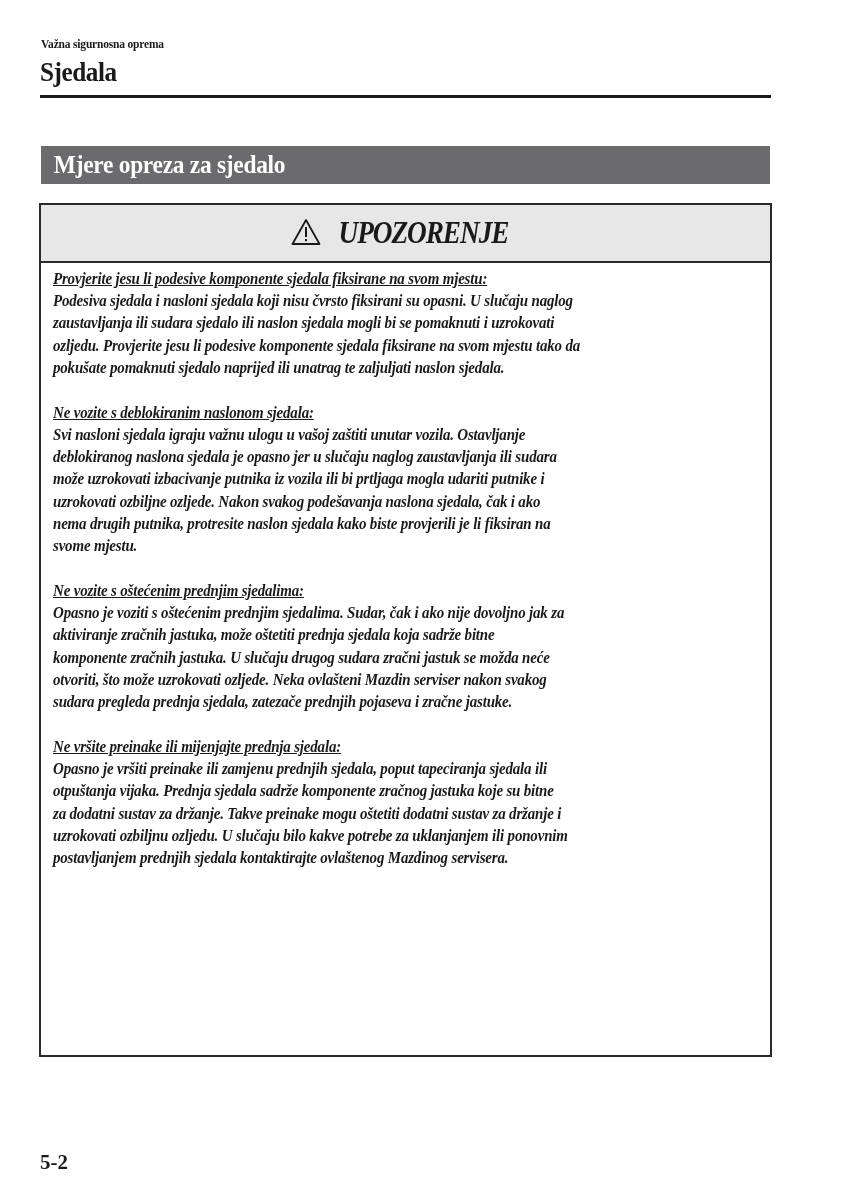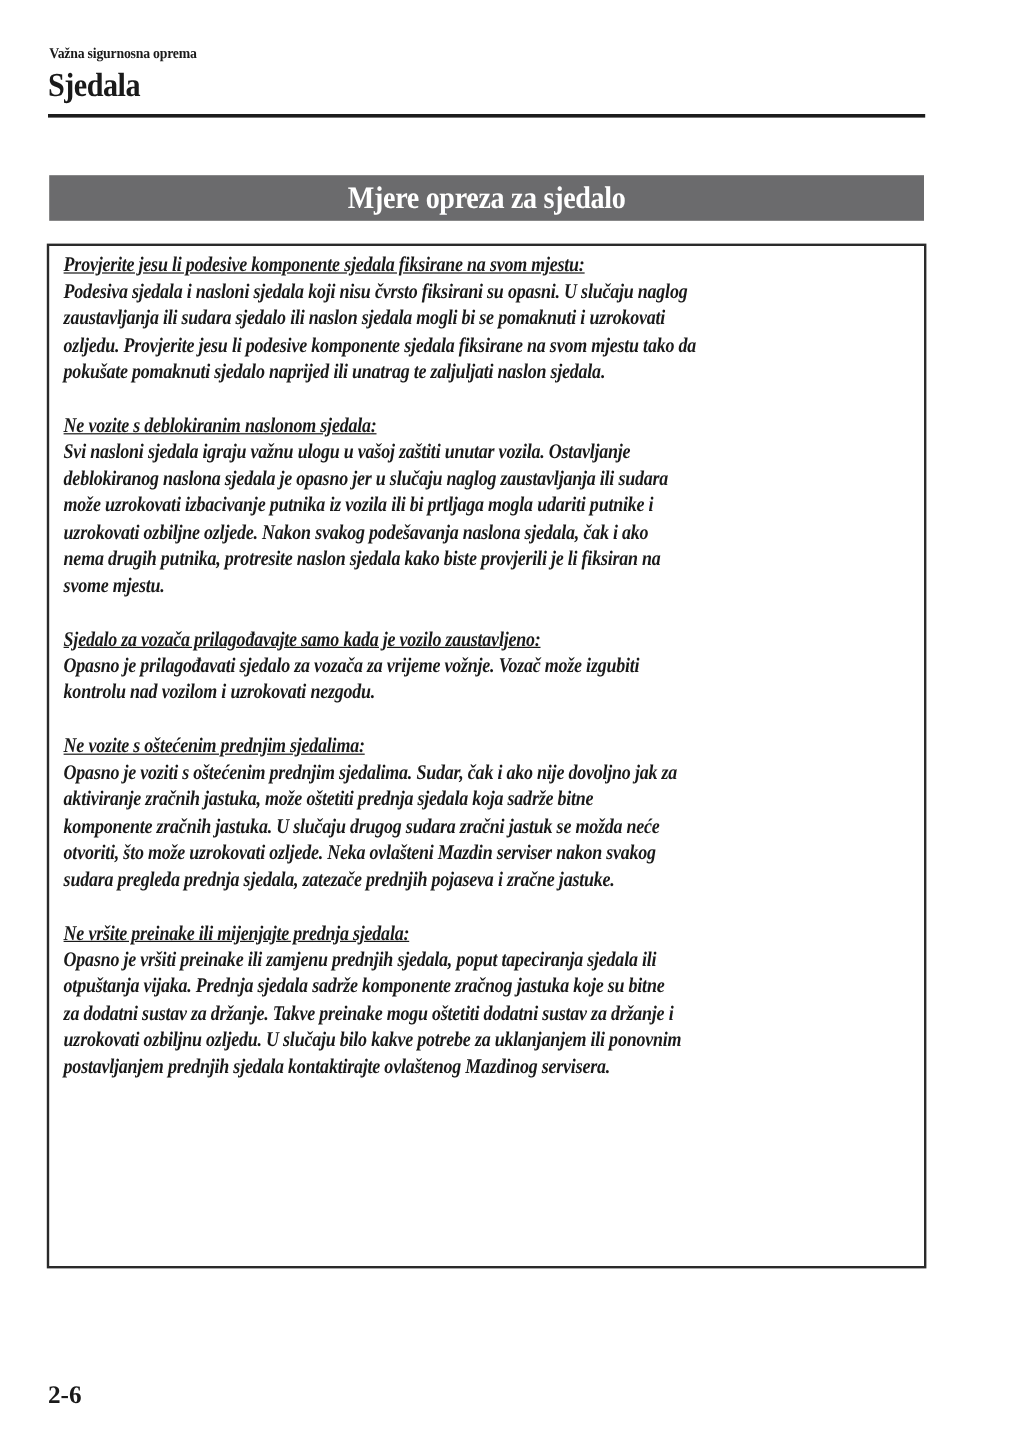--- a/index.html
+++ b/index.html
@@ -16,21 +16,21 @@
       position: absolute; left: 40px; top: 56px;
       font-size: 28px; font-weight: bold; letter-spacing: -0.5px;
       transform: scaleX(0.9); transform-origin: left;
     }
     .header-rule {
       position: absolute; left: 40px; top: 95px; width: 731px; height: 3px; background: #1c1c1c;
     }
     .section-bar {
       position: absolute; left: 41px; top: 146px; width: 729px; height: 38px;
       background: #6b6b6d; color: #ffffff;
-      display: flex; align-items: center; justify-content: center;
+      display: flex; align-items: center; justify-content: flex-start;
     }
     .section-bar span {
       font-size: 26px; font-weight: bold; display: inline-block;
       transform: scaleX(0.9); letter-spacing: -0.3px;
     }
     .warning-box {
       position: absolute; left: 39px; top: 203px; width: 729px; height: 850px;
       border: 2px solid #2a2a2a; box-sizing: content-box;
     }
     .warning-head {
@@ -64,54 +64,57 @@
 
 <div class="breadcrumb">Važna sigurnosna oprema</div>
 <div class="page-title">Sjedala</div>
 <div class="header-rule"></div>
 
 <div class="section-bar">
   <span>Mjere opreza za sjedalo</span>
 </div>
 
 <div class="warning-box">
+  <div class="warning-head">
+    <svg class="tri" viewBox="0 0 30 28">
+      <path d="M15 2 L28.5 26 L1.5 26 Z" fill="none" stroke="#1a1a1a" stroke-width="1.8" stroke-linejoin="round"></path>
+      <rect x="14" y="9" width="2" height="10" fill="#1a1a1a"></rect>
+      <rect x="14" y="21" width="2" height="2.2" fill="#1a1a1a"></rect>
+    </svg>
+    <span class="label">UPOZORENJE</span>
+  </div>
   <div class="warning-body" id="warning-body">
       <div class="item">
         <span class="item-title">Provjerite jesu li podesive komponente sjedala fiksirane na svom mjestu:</span>
         <span class="item-line">Podesiva sjedala i nasloni sjedala koji nisu čvrsto fiksirani su opasni. U slučaju naglog</span>
         <span class="item-line">zaustavljanja ili sudara sjedalo ili naslon sjedala mogli bi se pomaknuti i uzrokovati</span>
         <span class="item-line">ozljedu. Provjerite jesu li podesive komponente sjedala fiksirane na svom mjestu tako da</span>
         <span class="item-line">pokušate pomaknuti sjedalo naprijed ili unatrag te zaljuljati naslon sjedala.</span>
       </div>
       <div class="item">
         <span class="item-title">Ne vozite s deblokiranim naslonom sjedala:</span>
         <span class="item-line">Svi nasloni sjedala igraju važnu ulogu u vašoj zaštiti unutar vozila. Ostavljanje</span>
         <span class="item-line">deblokiranog naslona sjedala je opasno jer u slučaju naglog zaustavljanja ili sudara</span>
         <span class="item-line">može uzrokovati izbacivanje putnika iz vozila ili bi prtljaga mogla udariti putnike i</span>
         <span class="item-line">uzrokovati ozbiljne ozljede. Nakon svakog podešavanja naslona sjedala, čak i ako</span>
         <span class="item-line">nema drugih putnika, protresite naslon sjedala kako biste provjerili je li fiksiran na</span>
         <span class="item-line">svome mjestu.</span>
-      </div>
-      <div class="item">
-        <span class="item-title">Sjedalo za vozača prilagođavajte samo kada je vozilo zaustavljeno:</span>
-        <span class="item-line">Opasno je prilagođavati sjedalo za vozača za vrijeme vožnje. Vozač može izgubiti</span>
-        <span class="item-line">kontrolu nad vozilom i uzrokovati nezgodu.</span>
       </div>
       <div class="item">
         <span class="item-title">Ne vozite s oštećenim prednjim sjedalima:</span>
         <span class="item-line">Opasno je voziti s oštećenim prednjim sjedalima. Sudar, čak i ako nije dovoljno jak za</span>
         <span class="item-line">aktiviranje zračnih jastuka, može oštetiti prednja sjedala koja sadrže bitne</span>
         <span class="item-line">komponente zračnih jastuka. U slučaju drugog sudara zračni jastuk se možda neće</span>
         <span class="item-line">otvoriti, što može uzrokovati ozljede. Neka ovlašteni Mazdin serviser nakon svakog</span>
         <span class="item-line">sudara pregleda prednja sjedala, zatezače prednjih pojaseva i zračne jastuke.</span>
       </div>
       <div class="item">
         <span class="item-title">Ne vršite preinake ili mijenjajte prednja sjedala:</span>
         <span class="item-line">Opasno je vršiti preinake ili zamjenu prednjih sjedala, poput tapeciranja sjedala ili</span>
         <span class="item-line">otpuštanja vijaka. Prednja sjedala sadrže komponente zračnog jastuka koje su bitne</span>
         <span class="item-line">za dodatni sustav za držanje. Takve preinake mogu oštetiti dodatni sustav za držanje i</span>
         <span class="item-line">uzrokovati ozbiljnu ozljedu. U slučaju bilo kakve potrebe za uklanjanjem ili ponovnim</span>
         <span class="item-line">postavljanjem prednjih sjedala kontaktirajte ovlaštenog Mazdinog servisera.</span>
       </div>
     </div>
 </div>
 
-<div class="page-number">2-6</div>
+<div class="page-number">5-2</div>
 
 </body></html>

